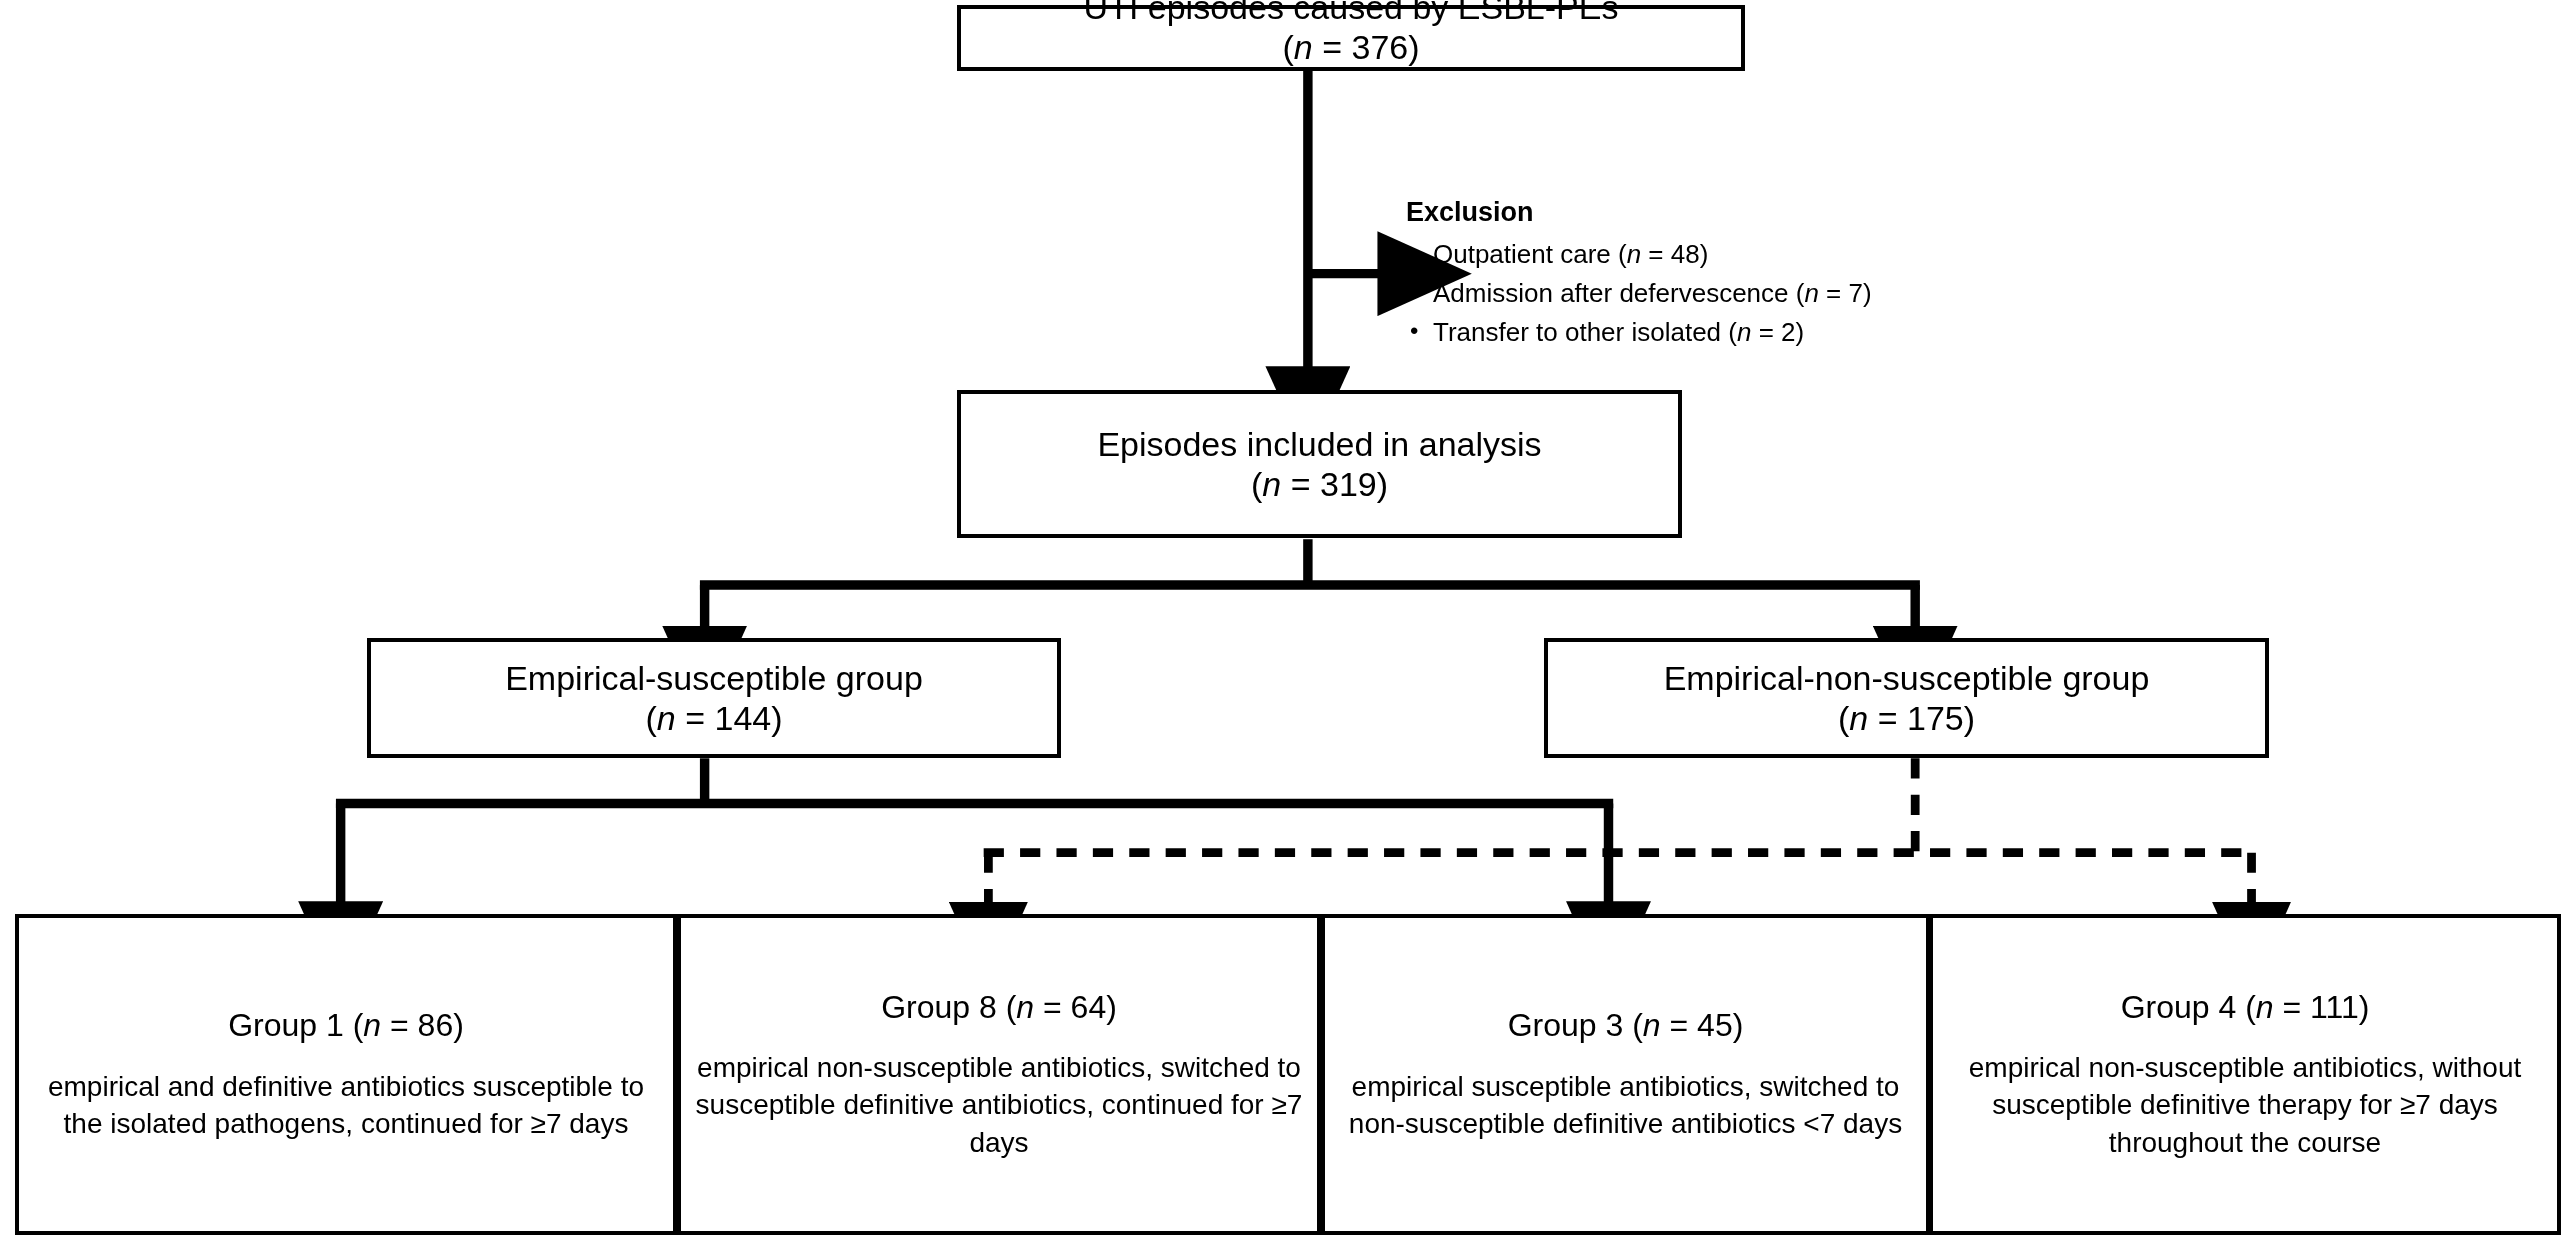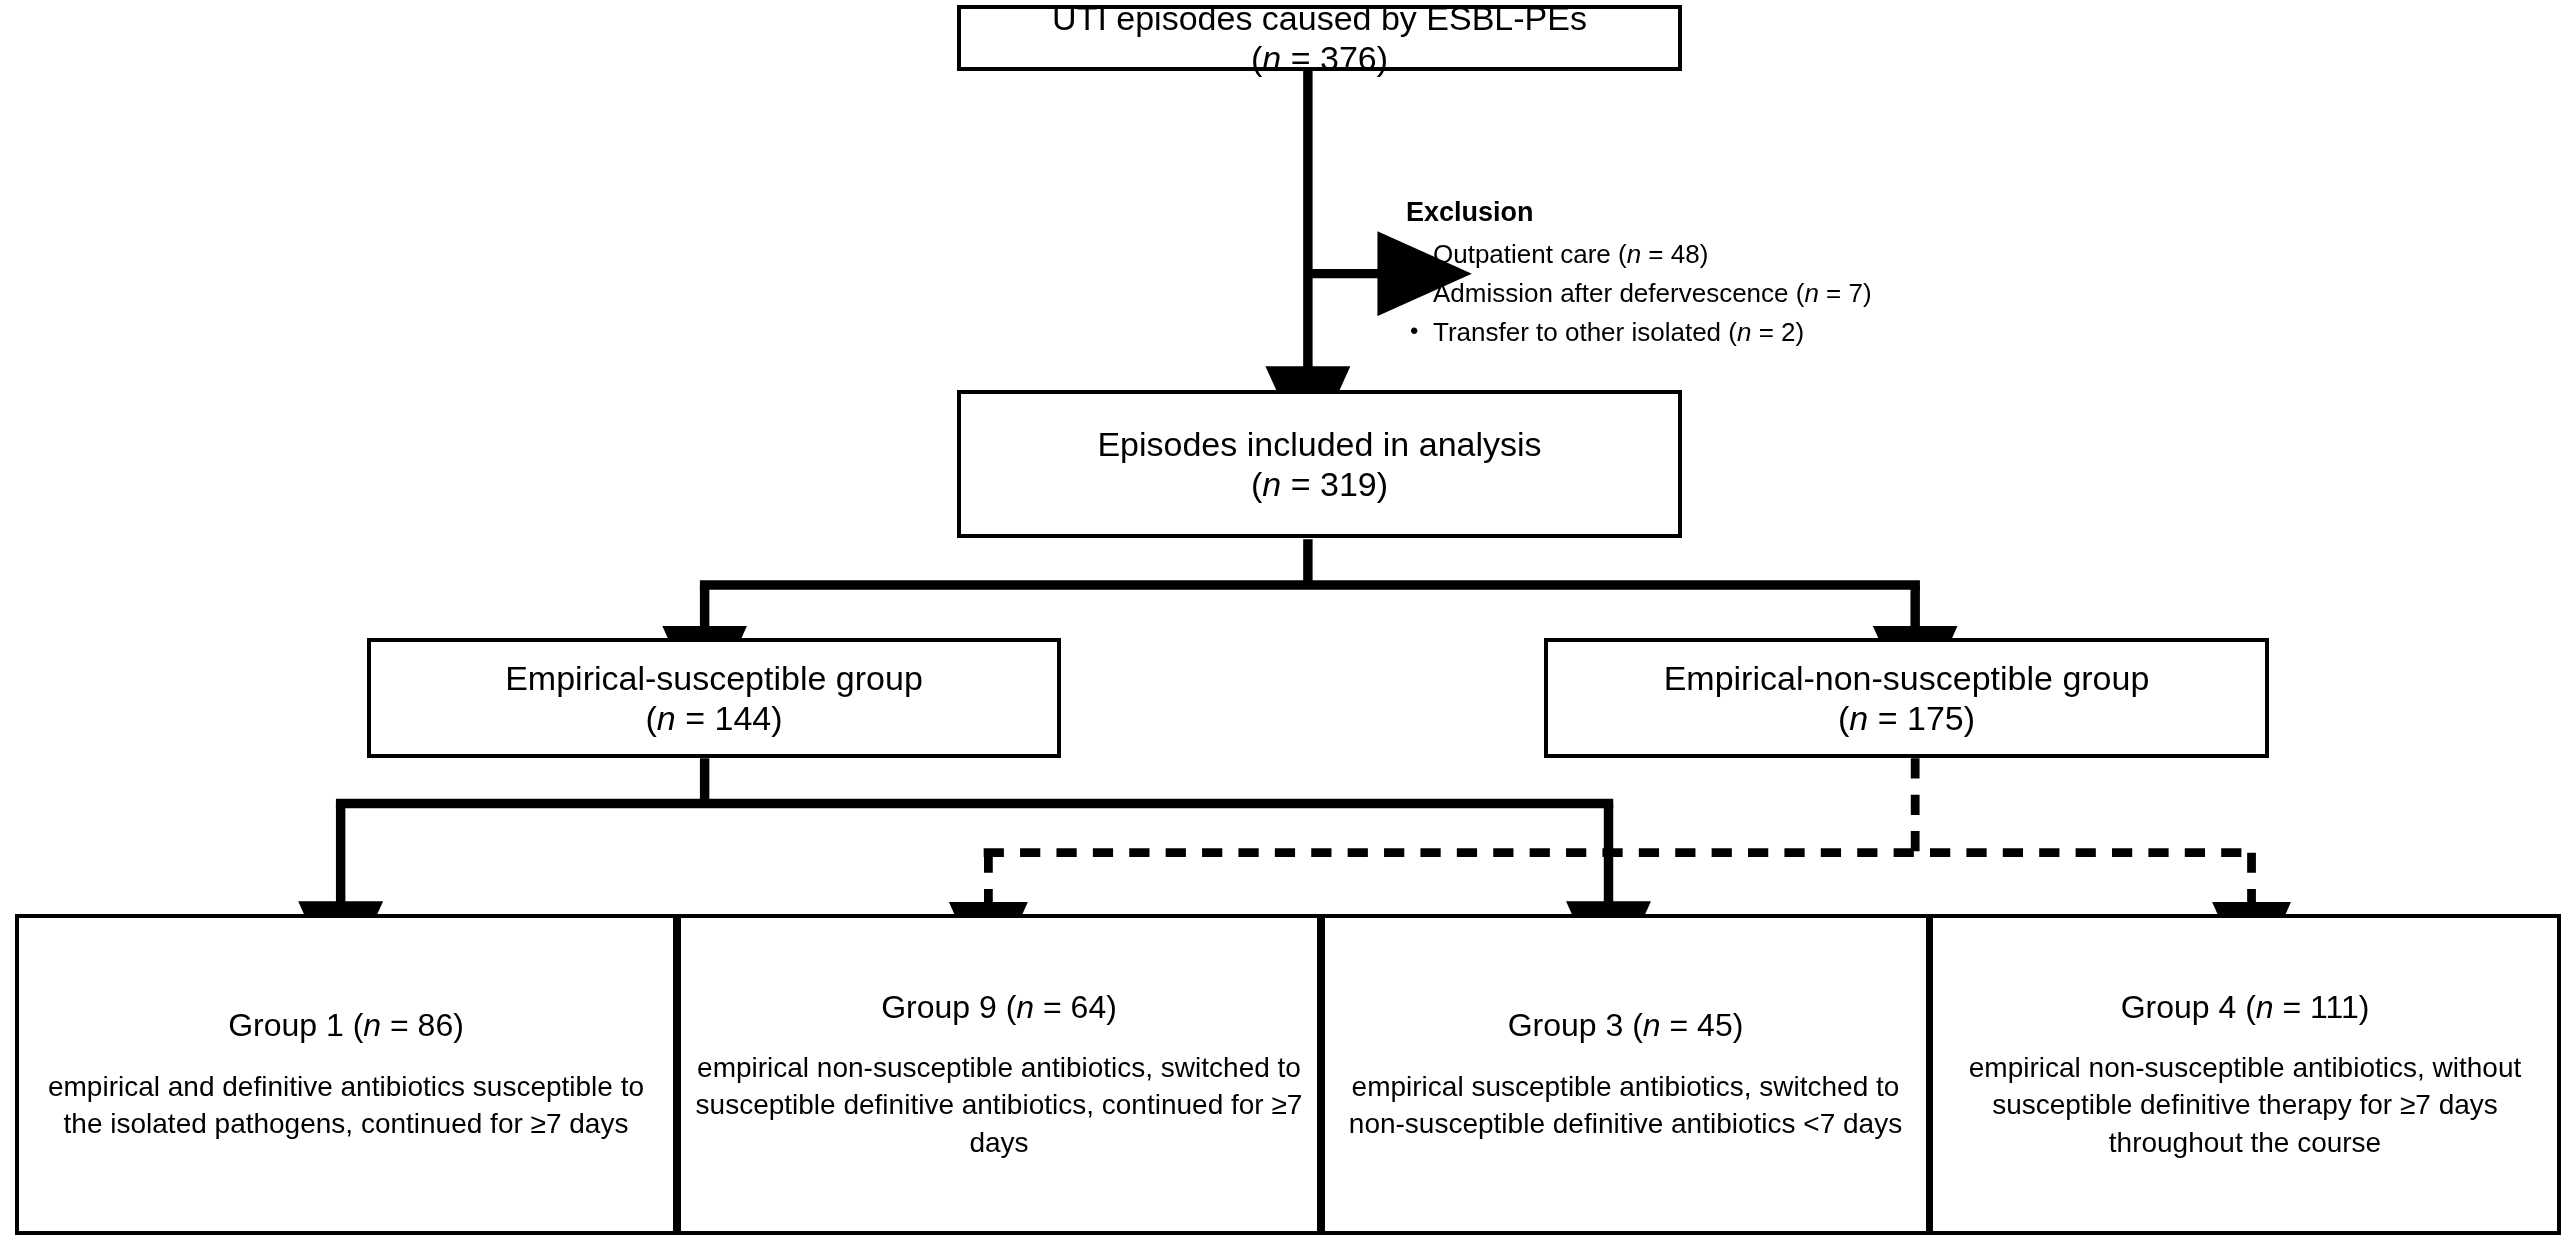--- a/index.html
+++ b/index.html
@@ -128,21 +128,21 @@
     </g>
 
     <g>
       <line x1="2841" y1="1125" x2="2841" y2="1265" stroke="#000000" stroke-width="13" stroke-dasharray="30 24"></line>
       <line x1="1459" y1="1265" x2="3347" y2="1265" stroke="#000000" stroke-width="13" stroke-dasharray="30 24"></line>
       <line x1="1466" y1="1265" x2="1466" y2="1354" stroke="#000000" stroke-width="13" stroke-dasharray="30 24" marker-end="url(#arrowSolid)"></line>
       <line x1="3340" y1="1265" x2="3340" y2="1354" stroke="#000000" stroke-width="13" stroke-dasharray="30 24" marker-end="url(#arrowSolid)"></line>
     </g>
   </svg>
 
-  <div class="node-box" style="left:957px; top:5.4px; width:725px; height:66px;">
+  <div class="node-box" style="left:957px; top:5.4px; width:788px; height:66px;justify-content:flex-end;">
     <div class="node-title">UTI episodes caused by ESBL-PEs</div>
     <div class="node-sub">(<span class="ital">n</span> = <span>376</span>)</div>
   </div>
 
   <div class="exclusion">
     <div class="exclusion-title">Exclusion</div>
     <ul class="exclusion-list">
       <li><span>Outpatient care</span> (<span class="ital">n</span> = <span>48</span>)</li>
       <li><span>Admission after defervescence</span> (<span class="ital">n</span> = <span>7</span>)</li>
       <li><span>Transfer to other isolated</span> (<span class="ital">n</span> = <span>2</span>)</li>
@@ -163,21 +163,21 @@
     <div class="node-title">Empirical-non-susceptible group</div>
     <div class="node-sub">(<span class="ital">n</span> = <span>175</span>)</div>
   </div>
 
   <div class="node-box" style="left:15px; top:914px; width:662px; height:321px;">
     <div class="group-heading"><span>Group 1</span> (<span class="ital">n</span> = <span>86</span>)</div>
     <div class="group-body">empirical and definitive antibiotics susceptible to the isolated pathogens, continued for ≥7 days</div>
   </div>
 
   <div class="node-box" style="left:677px; top:914px; width:644px; height:321px;">
-    <div class="group-heading"><span>Group 9</span> (<span class="ital">n</span> = <span>64</span>)</div>
+    <div class="group-heading"><span>Group 8</span> (<span class="ital">n</span> = <span>64</span>)</div>
     <div class="group-body">empirical non-susceptible antibiotics, switched to susceptible definitive antibiotics, continued for ≥7 days</div>
   </div>
 
   <div class="node-box" style="left:1321px; top:914px; width:609px; height:321px;">
     <div class="group-heading"><span>Group 3</span> (<span class="ital">n</span> = <span>45</span>)</div>
     <div class="group-body">empirical susceptible antibiotics, switched to non-susceptible definitive antibiotics &lt;7 days</div>
   </div>
 
   <div class="node-box" style="left:1929px; top:914px; width:632px; height:321px;">
     <div class="group-heading"><span>Group 4</span> (<span class="ital">n</span> = <span>111</span>)</div>

